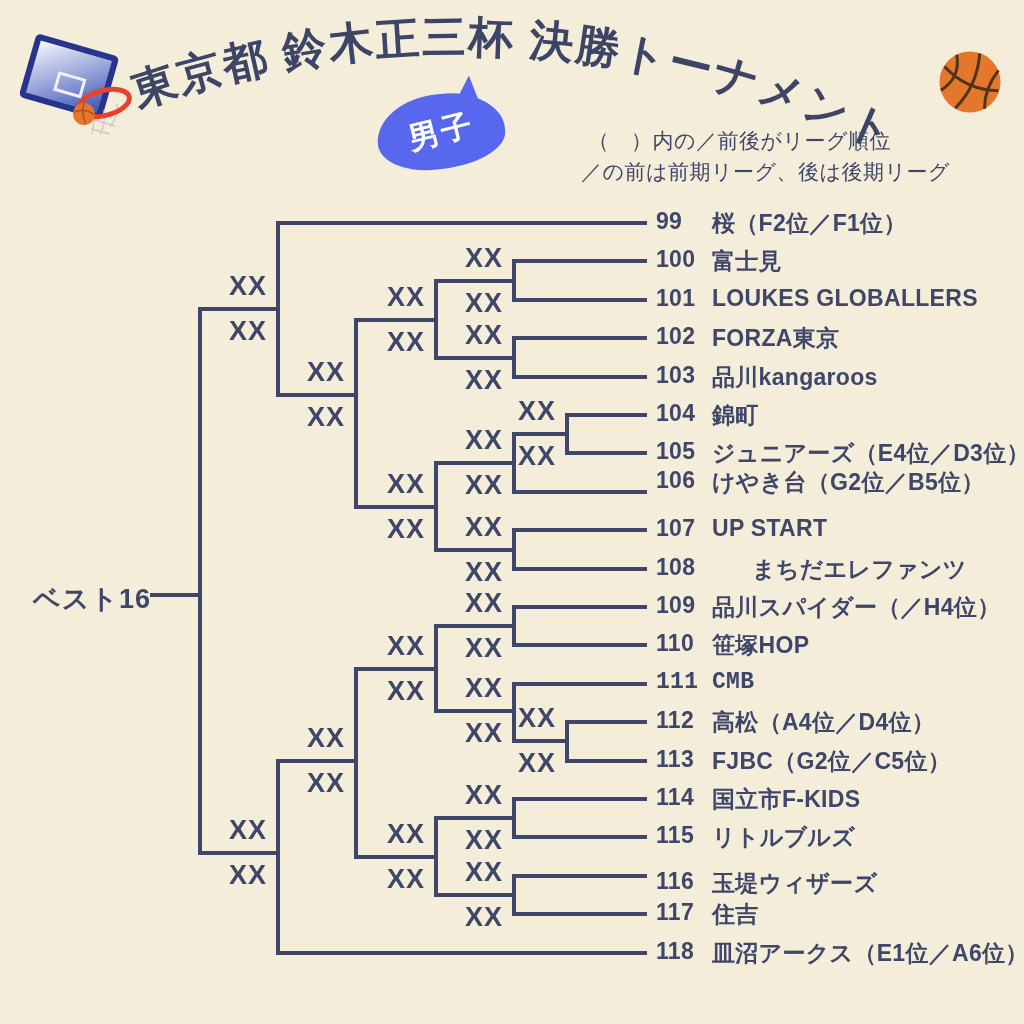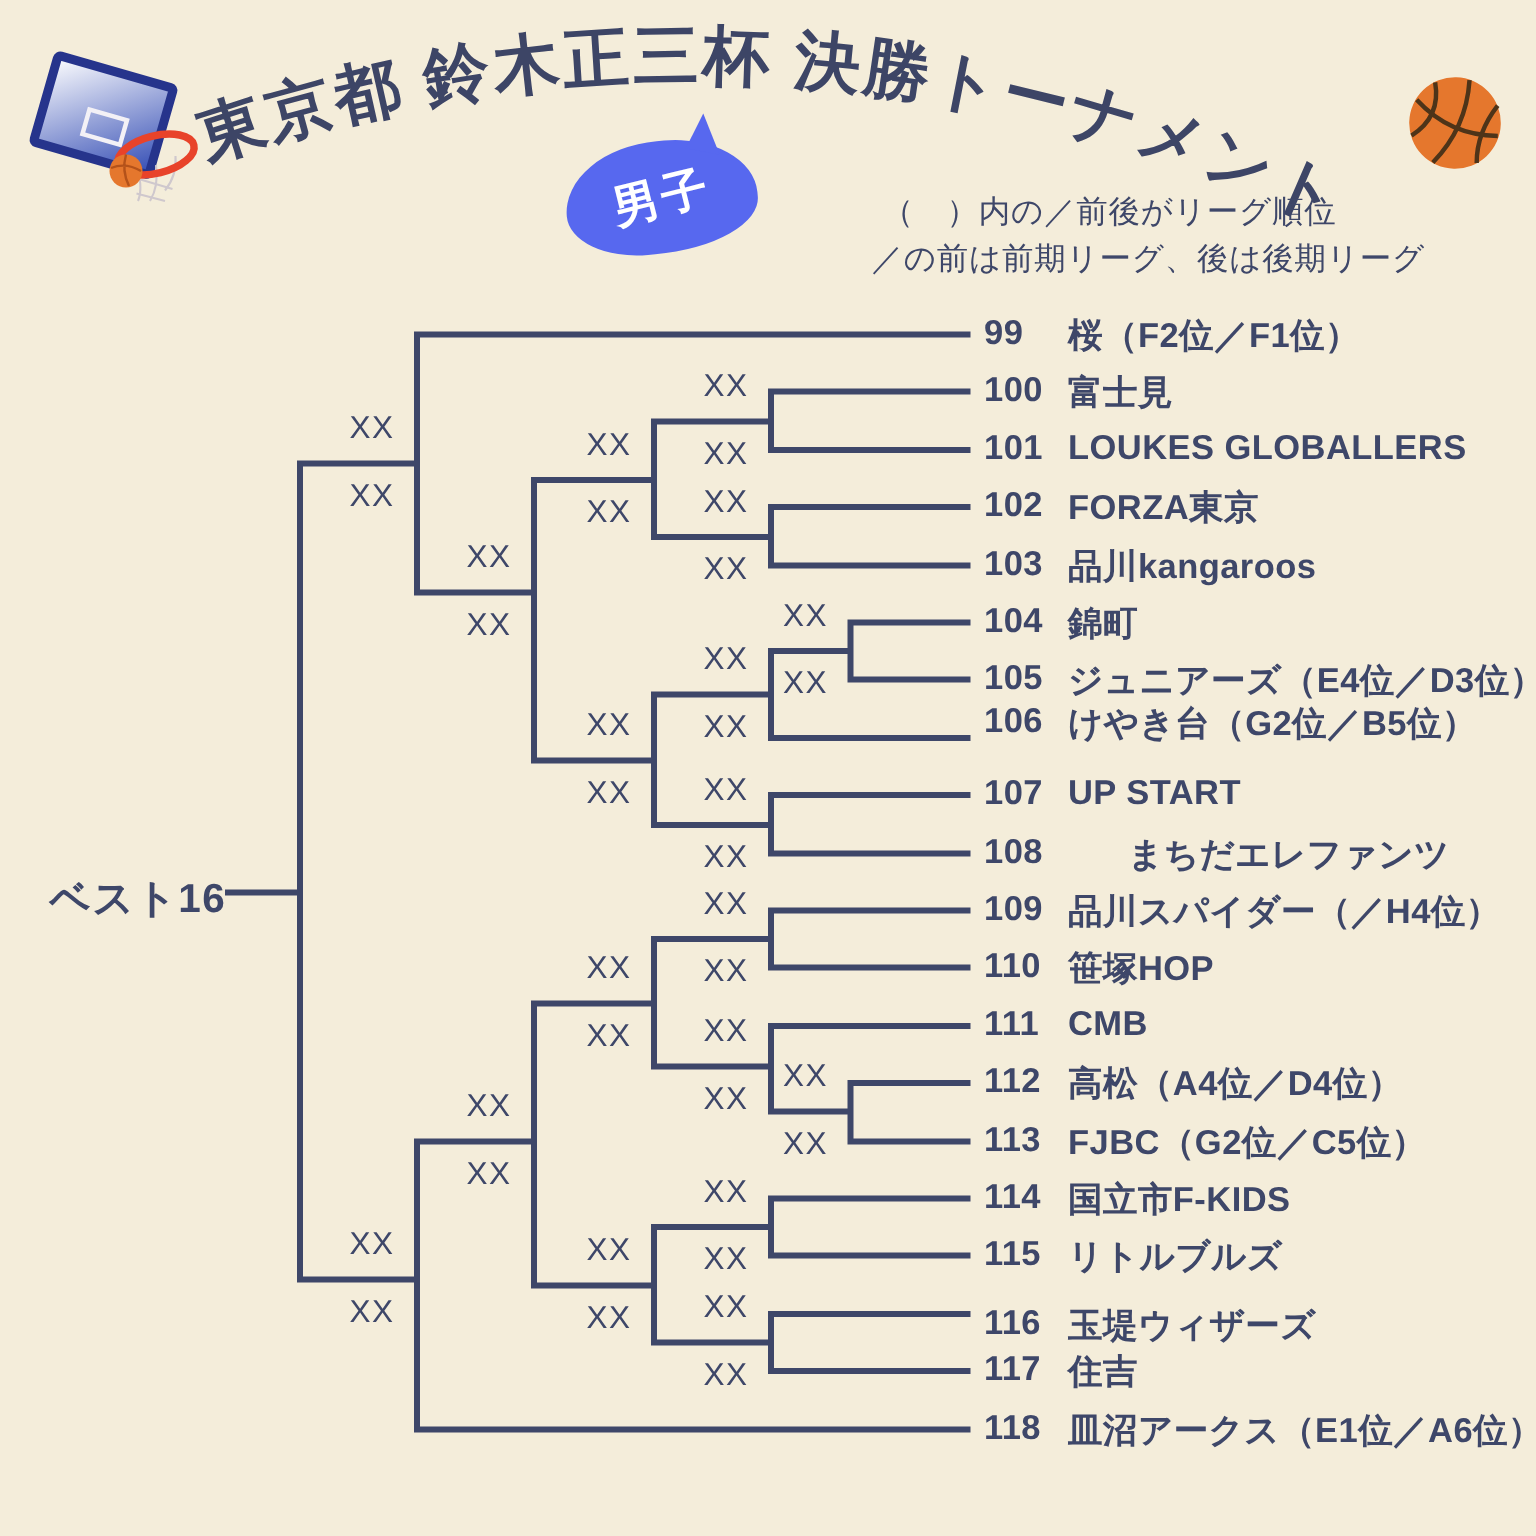--- a/index.html
+++ b/index.html
@@ -36,21 +36,21 @@
     position:absolute;left:33px;top:581px;font-size:27px;font-weight:600;
     letter-spacing:1px;white-space:nowrap;
   }
   .team-row{
     position:absolute;left:656px;display:flex;height:30px;
     font-size:23px;font-weight:600;letter-spacing:.3px;white-space:nowrap;
   }
   .team-no{flex:0 0 56px;width:56px}
   .score{
     position:absolute;transform:translate(-50%,-50%);
-    font-size:21px;font-weight:400;letter-spacing:1px;
+    font-size:27px;font-weight:700;letter-spacing:1px;
   }
 </style>
 </head>
 <body>
 
 <div class="stage">
 
   <svg class="hoop" viewBox="0 0 124 114">
     <defs>
       <linearGradient id="boardGrad" x1="0" y1="0" x2="0.9" y2="1">
@@ -142,21 +142,21 @@
         <span class="team-name">まちだエレファンツ</span>
       </div>
       <div class="team-row" style="top: 592px;">
         <span class="team-no">109</span>
         <span class="team-name">品川スパイダー（／H4位）</span>
       </div>
       <div class="team-row" style="top: 630px;">
         <span class="team-no">110</span>
         <span class="team-name">笹塚HOP</span>
       </div>
-      <div class="team-row" style="top: 669px;">
+      <div class="team-row" style="top: 669px; font-family: Liberation Mono, monospace;">
         <span class="team-no">111</span>
         <span class="team-name">CMB</span>
       </div>
       <div class="team-row" style="top: 707px;">
         <span class="team-no">112</span>
         <span class="team-name">高松（A4位／D4位）</span>
       </div>
       <div class="team-row" style="top: 746px;">
         <span class="team-no">113</span>
         <span class="team-name">FJBC（G2位／C5位）</span>

